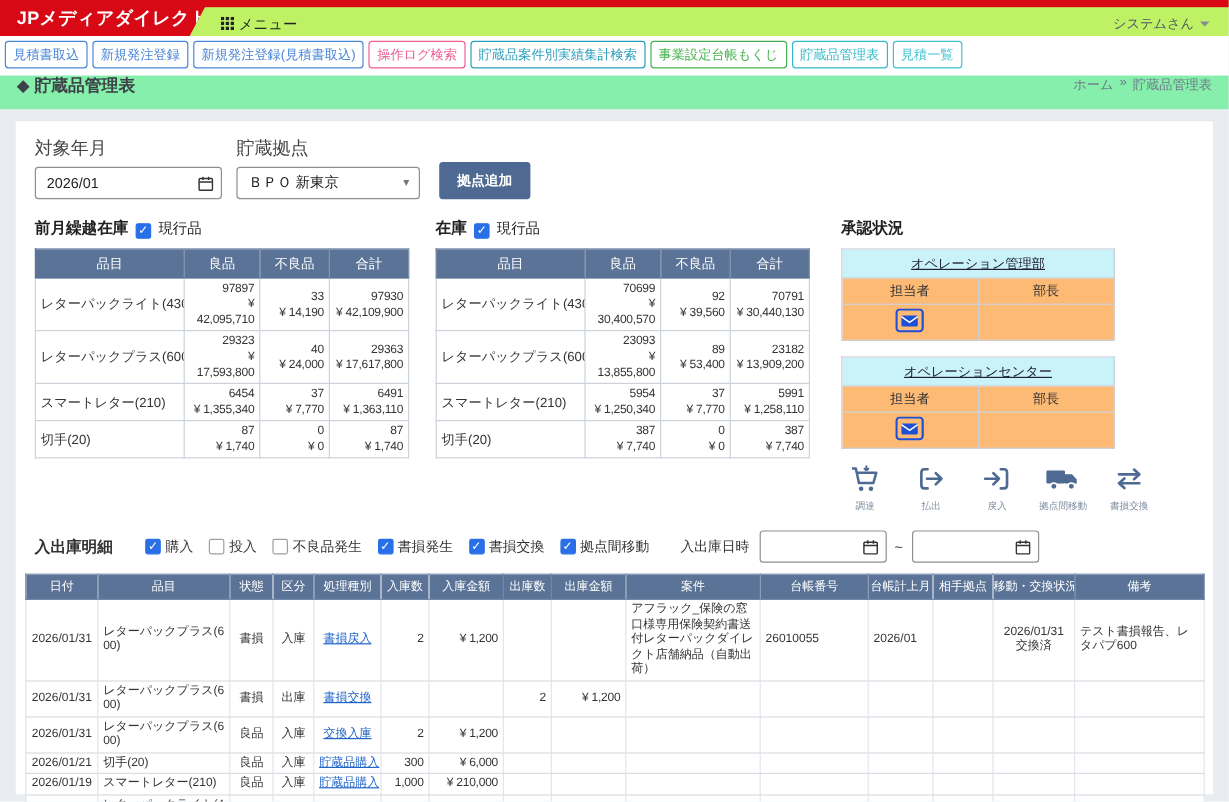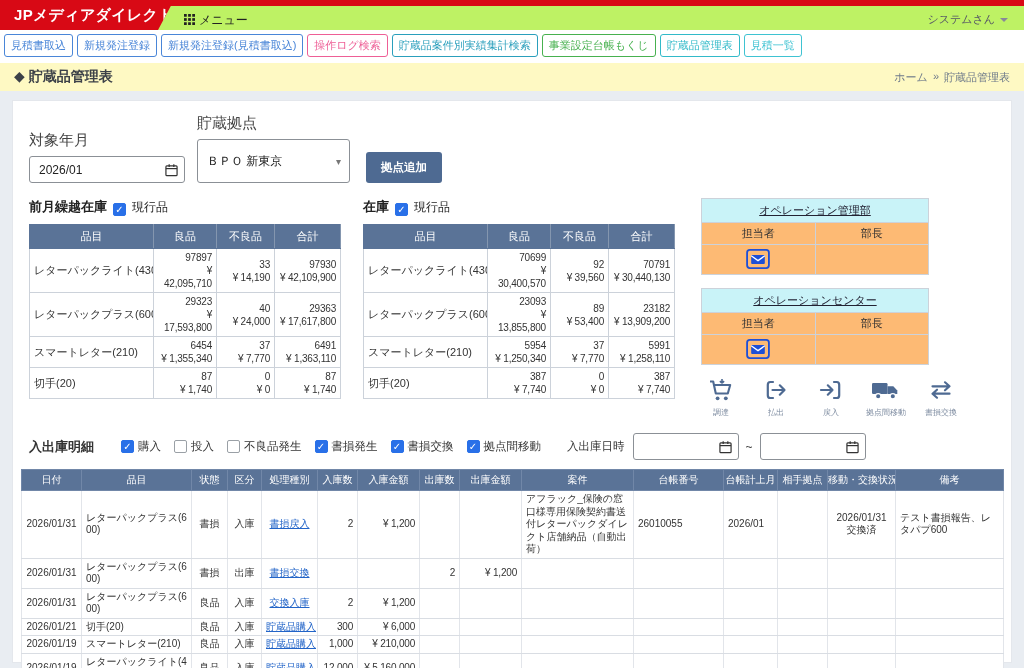--- a/index.html
+++ b/index.html
@@ -17,37 +17,37 @@
                font-size:12px; color:#222; cursor:pointer; }
   .user-menu { position:absolute; right:16px; top:12px; font-size:11px; color:#556; display:flex; align-items:center; gap:5px; cursor:pointer; }
   .caret-down { width:0; height:0; border:4px solid transparent; border-top-color:#889; margin-top:4px; }
 
   
   .nav-row { background:#fff; padding:4px 4px 6px 4px; display:flex; gap:4px; }
   .nav-btn { background:#fff; border:1px solid; border-radius:3px; font-size:11px; padding:3px 6px;
              font-family:inherit; white-space:nowrap; cursor:pointer; }
 
   
-  .title-bar { height:28px; background:#fef9c3; display:flex; justify-content:space-between; align-items:center; padding:0 14px; }
+  .title-bar { height:28px; background:#86efac; display:flex; justify-content:space-between; padding:0 14px; }
   .page-title { font-size:14px; font-weight:bold; color:#3c4148; }
   .breadcrumb { font-size:11px; color:#6e7a8a; display:flex; gap:5px; }
   .breadcrumb .bc-home { cursor:pointer; }
 
   
   .content { padding:9px 12px; }
   .card { background:#fff; border:1px solid #e4e7ec; height:563px; padding:13px 8px 6px 8px; }
 
   
   .filter-row { display:flex; align-items:flex-end; margin-left:8px; }
   .field label { display:block; font-size:15px; color:#444; margin-bottom:6px; }
   .tbox { position:relative; width:156px; height:27px; border:1px solid #8b9096; border-radius:3px; background:#fff; }
   .tbox input { width:100%; height:100%; border:none; outline:none; background:transparent;
                 font:12px "Liberation Sans","DejaVu Sans",sans-serif; padding:0 24px 0 9px; color:#222; }
   .cal { position:absolute; right:6px; top:6px; pointer-events:none; }
-  .selbox { width:153px; height:44px; border:1px solid #8b9096; border-radius:3px; background:#fff;
+  .selbox { width:153px; height:27px; border:1px solid #8b9096; border-radius:3px; background:#fff;
             display:flex; align-items:center; justify-content:space-between; padding:0 8px 0 9px;
             font-size:12px; color:#222; cursor:pointer; }
   .selbox .sel-caret { color:#777; font-size:10px; }
   .f-gap { margin-left:12px; }
   .btn-slate { margin-left:16px; background:#4e6a92; color:#fff; border:none; border-radius:3px;
                font:bold 11.5px "Liberation Sans","DejaVu Sans",sans-serif; padding:8px 15px; cursor:pointer; }
 
   
   .cb { width:13px; height:13px; border:1px solid #9aa0a6; border-radius:2px; background:#fff;
         display:inline-flex; align-items:center; justify-content:center; font-size:10px; line-height:1;
@@ -338,20 +338,23 @@
                 <td class="c-num">
                   <div>387</div>
                   <div>¥ 7,740</div>
                 </td>
               </tr>
             </tbody>
       </table>
     </div>
 
     <div class="appr-col">
+      <div class="sec-head">
+            <span>承認状況</span>
+          </div>
 
       <table class="appr-box">
         <tbody>
               <tr>
                 <td class="bx-title" colspan="2">オペレーション管理部</td>
               </tr>
         <tr>
           <td class="role-cell" style="width:114px">担当者</td>
           <td class="role-cell">部長</td>
         </tr>

